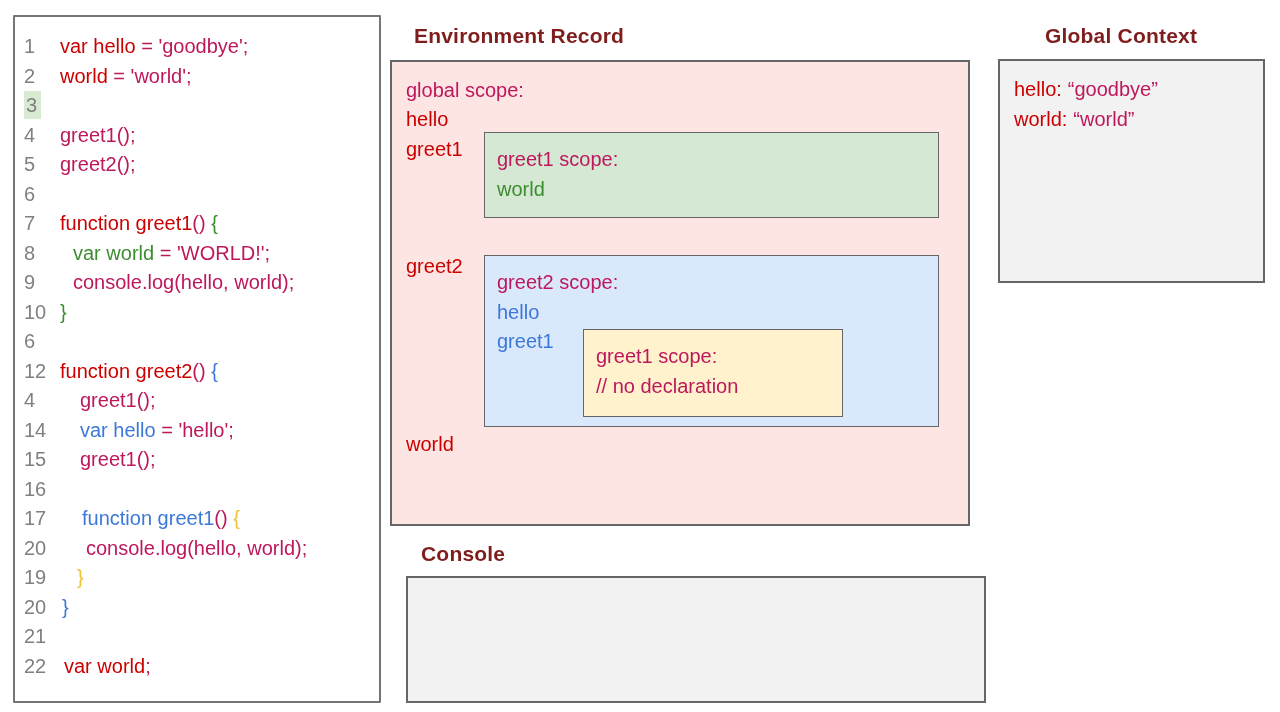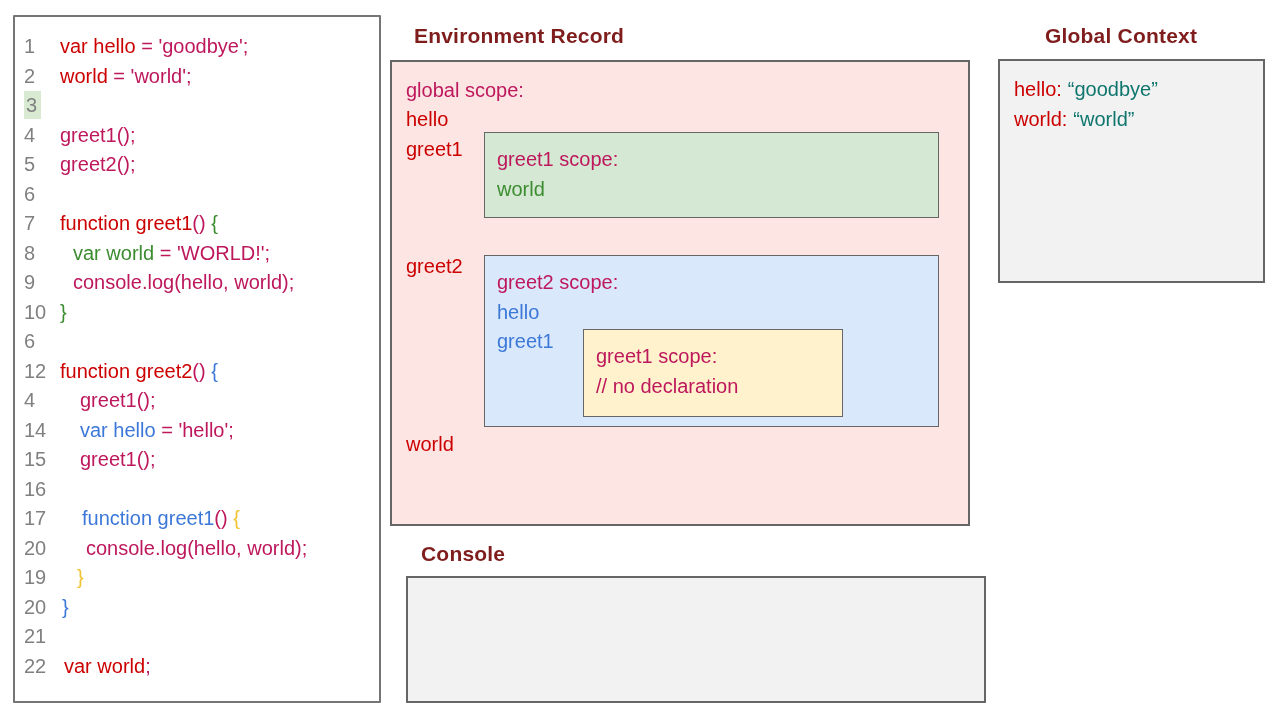--- a/index.html
+++ b/index.html
@@ -43,21 +43,21 @@
   .gc-box{left:998px;top:59px;width:267px;height:224px;padding:14px 0 0 14px;}
   .console-box{left:406px;top:576px;width:580px;height:127px;}
 
   .t{font-size:20px;line-height:29.5px;white-space:nowrap;}
   .abs{position:absolute;}
   .p-global{left:14px;top:14px;}
   .p-hello{left:14px;top:43px;}
   .p-greet1{left:14px;top:73px;}
   .p-greet2{left:14px;top:190px;}
   .p-world{left:14px;top:368px;}
-  .val{margin-left:6px;color:#0f766e;}
+  .val{margin-left:6px;color:#be185d;}
 </style>
 </head>
 <body>
 
 <div class="stage">
 
   <section class="code-panel">
     <div class="code-lines">
         <div class="cl"><span class="ln">1</span><span class="cc"><span class="tok-red">var hello</span><span class="tok-k"> = 'goodbye';</span></span></div>
         <div class="cl"><span class="ln">2</span><span class="cc"><span class="tok-red">world</span><span class="tok-k"> = 'world';</span></span></div>

